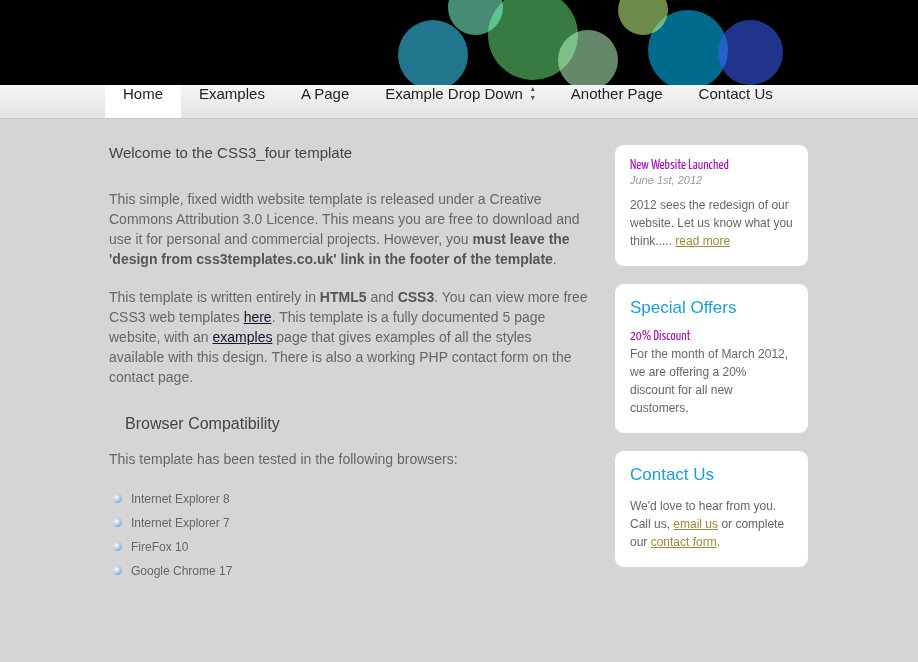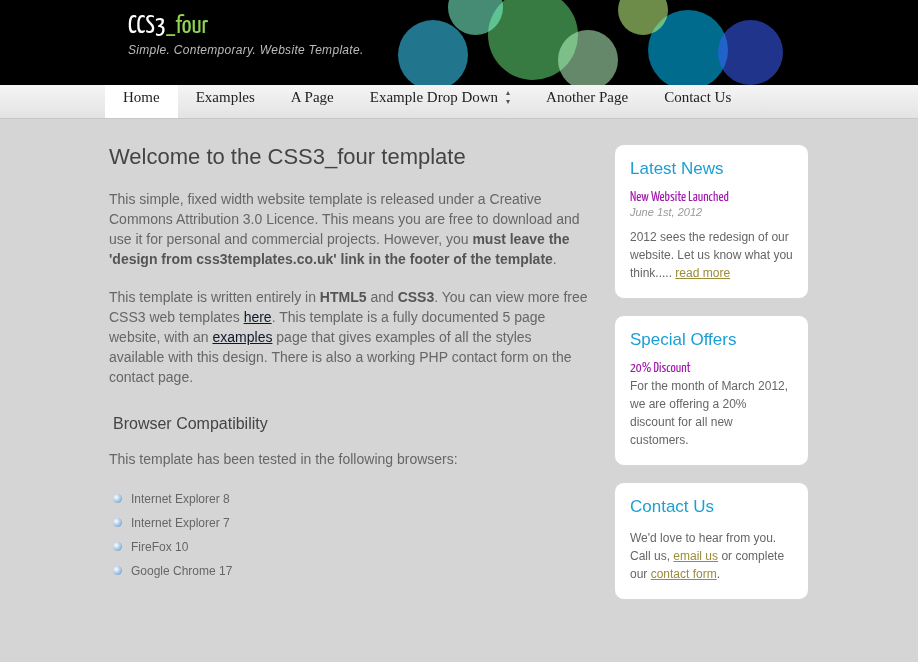--- a/index.html
+++ b/index.html
@@ -44,50 +44,50 @@
 .logo-title .p2 { color: #8fd552; }
 .logo-sub { color: #bbb; font-size: 12px; margin-top: 4px; font-style: italic; font-family: "Arial Narrow", Arial; letter-spacing:.3px;}
 .navbar {
   width: 100%;
   background: linear-gradient(#f5f5f5, #e3e3e3);
   border-bottom: 1px solid #c7c7c7;
   height: 34px;
 }
 .navwrap { margin-left: 105px; display: flex; height:100%; }
 .navitem {
-  display: flex; align-items: flex-end;
-  padding: 12px 18px;
-  font-family: Liberation Serif, serif;
+  display: flex; align-items: flex-start;
+  padding: 0 18px;
+  font-family: Liberation Sans, sans-serif;
   font-size: 15px;
   color: #222; cursor: pointer;
   height: 100%;
 }
 .navitem.active { background: #fff; }
 .navitem .carets { margin-left:8px; font-size:8px; line-height:8px; color:#555; display:flex; flex-direction:column; gap:1px;}
 .container {
   width: 700px;
   margin: 0 auto;
   display: flex;
   gap: 25px;
   padding-top: 25px;
 }
 .main { flex: 1; color: #555; }
 .main h1 {
   font-family: "Trebuchet MS", Arial, sans-serif;
   font-weight: 400;
-  font-size: 22px;
+  font-size: 15px;
   color: #444;
-  margin-bottom: 19px;
+  margin-bottom: 28px;
 }
 .main h2 {
   font-family: "Trebuchet MS", Arial, sans-serif;
   font-weight: 400;
   font-size: 16px;
   color: #444;
-  margin: 28px 4px 16px;
+  margin: 28px 16px 16px;
 }
 .main p {
   font-size: 14px;
   line-height: 20px;
   margin-bottom: 18px;
   color:#666;
 }
 .main p strong { color:#555; font-weight:bold; }
 .main a { color:#0f172a; text-decoration:underline; }
 .main ul { list-style:none; margin-top:8px; }
@@ -137,26 +137,20 @@
 
 <div class="header">
   <div class="bokeh">
     <div class="circle c1"></div>
       <div class="circle c2"></div>
       <div class="circle c3"></div>
     <div class="circle c4"></div>
       <div class="circle c5"></div>
       <div class="circle c6"></div>
       <div class="circle c7"></div>
-  </div>
-  <div class="logo">
-    <div class="logo-title">
-      <span class="p1">CCS3</span><span class="p2">_four</span>
-    </div>
-    <div class="logo-sub">Simple. Contemporary. Website Template.</div>
   </div>
 </div>
 
 <div class="navbar">
   <div class="navwrap">
     <div class="navitem active">
         <span>Home</span>
       </div>
     <div class="navitem">
         <span>Examples</span>
@@ -194,21 +188,20 @@
     <ul>
       <li>Internet Explorer 8</li>
       <li>Internet Explorer 7</li>
       <li>FireFox 10</li>
       <li>Google Chrome 17</li>
     </ul>
   </div>
 
   <div class="sidebar">
     <div class="card">
-      <h3>Latest News</h3>
       <h4>New Website Launched</h4>
       <span class="date">June 1st, 2012</span>
       <p>
         <span>2012 sees the redesign of our website. Let us know what you think..... </span><a href="#">read more</a>
       </p>
     </div>
 
     <div class="card">
       <h3>Special Offers</h3>
       <h4>20% Discount</h4>

